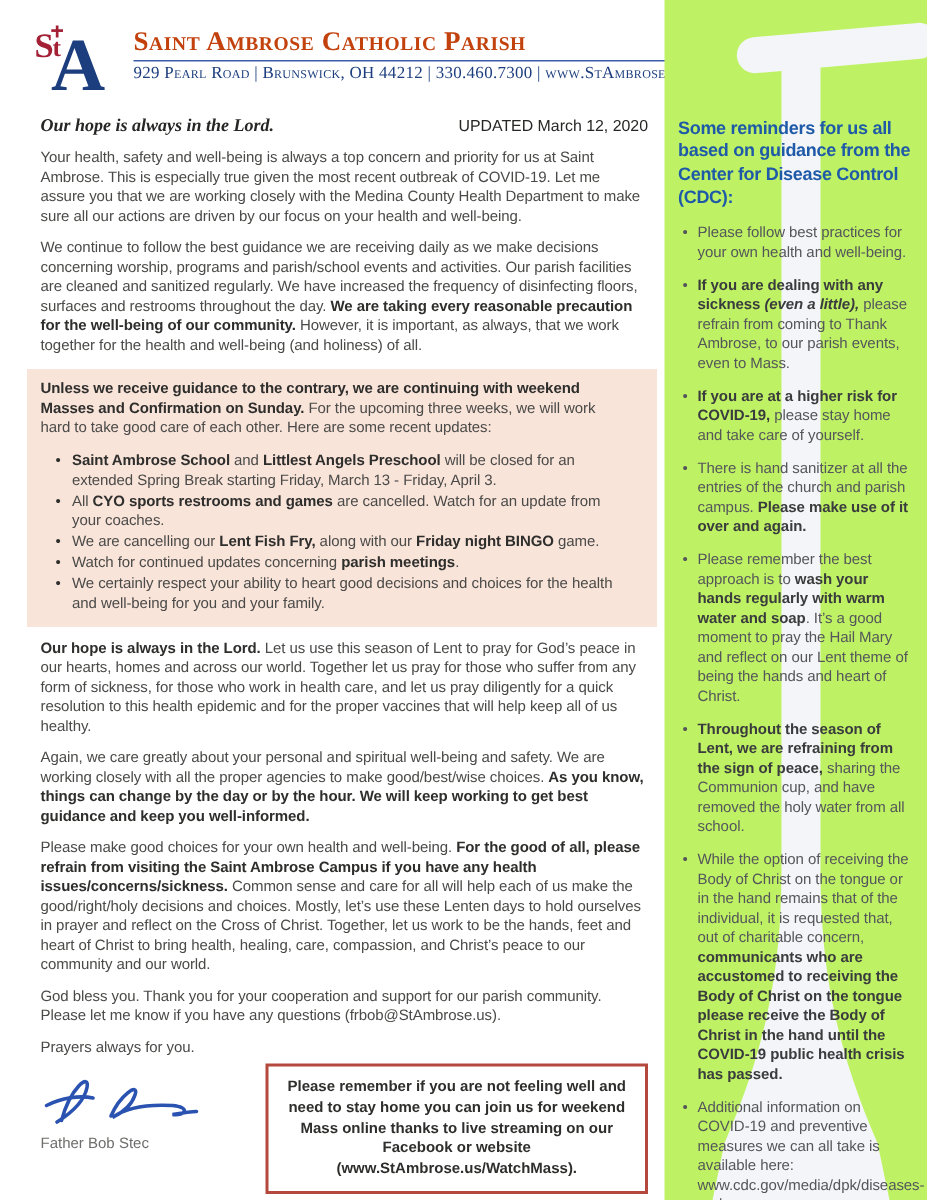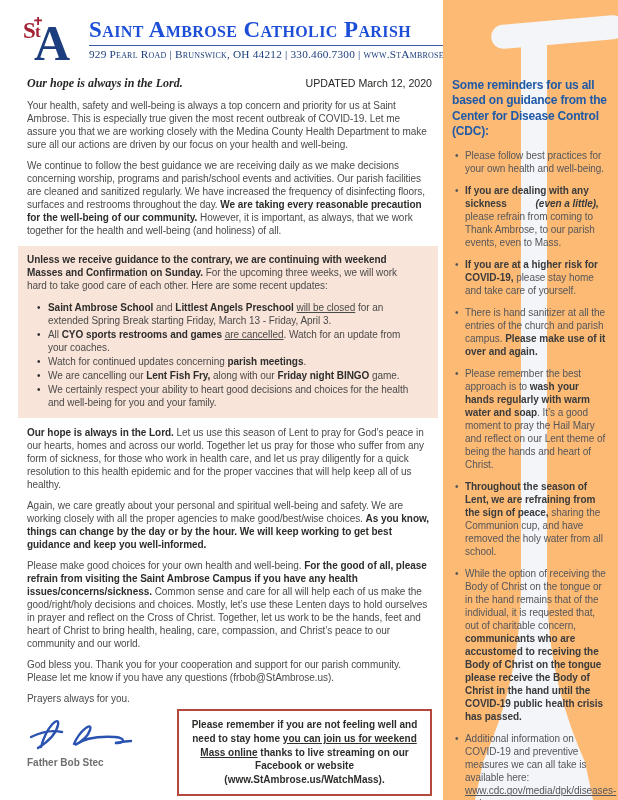--- a/index.html
+++ b/index.html
@@ -4,45 +4,45 @@
 <style>
   html,body{margin:0;padding:0;background:#ffffff;}
   .page{width:618px;height:800px;display:flex;background:#fff;overflow:hidden;
         font-family:"Liberation Sans",sans-serif;color:#4a4a48;}
   
   .main{width:443px;box-sizing:border-box;padding:14px 11px 0 27px;flex-shrink:0;}
   .header{display:flex;align-items:flex-start;margin-left:-4px;}
   .logo{width:60px;height:48px;flex-shrink:0;}
   .head-text{margin-left:6px;flex:1;padding-top:4px;}
   .title{font-family:"Liberation Serif",serif;font-variant:small-caps;font-weight:700;
-         color:#1d4ed8;font-size:23px;line-height:1;letter-spacing:.4px;white-space:nowrap;}
+         color:#c2410c;font-size:18px;line-height:1;letter-spacing:.4px;white-space:nowrap;}
   .rule{border:none;border-top:1.6px solid #3d5ca8;margin:4px 0 2px 0;}
   .address{font-family:"Liberation Serif",serif;font-variant:small-caps;color:#1c3e7e;
            font-size:11.3px;letter-spacing:.2px;white-space:nowrap;}
   .salutation-row{display:flex;justify-content:space-between;align-items:baseline;margin-top:14px;}
   .salutation{font-family:"Liberation Serif",serif;font-style:italic;font-weight:700;
               font-size:12px;color:#262624;}
   .updated{font-weight:400;font-size:10.6px;color:#262624;}
   .para{font-size:10px;line-height:1.3;margin:8px 0 0 0;letter-spacing:-.05px;}
   .b{font-weight:700;color:#2e2e2c;}
-  .i{font-style:italic;margin-left:26px;}
-  .u{text-decoration:underline;}
+  .i{font-style:italic;}
+  .u{}
   .notice-box{background:#f9e4da;margin:9px -6px 0 -9px;padding:7px 24px 8px 9px;}
   .notice-box .para{margin:0;}
   ul.bullets{margin:9px 0 0 0;padding:0 0 0 21px;list-style:none;}
   ul.bullets li{position:relative;font-size:10px;line-height:1.3;margin:0 0 1px 0;letter-spacing:-.05px;}
   ul.bullets li::before{content:"\2022";position:absolute;left:-11px;color:#2e2e2c;}
   .closing-row{display:flex;align-items:flex-start;margin-top:4px;}
   .sig-block{width:150px;flex-shrink:0;}
   .sig-svg{display:block;margin:2px 0 0 0;}
-  .signer{font-size:10px;color:#6e6e6c;font-weight:bold;}
+  .signer{font-size:10px;color:#6e6e6c;}
   .reminder-box{margin-left:auto;width:234px;border:2.5px solid #b5483c;background:#fff;
                 padding:7px 9px;text-align:center;font-size:10px;line-height:1.38;color:#3a3a38;}
   
-  .sidebar{width:175px;flex-shrink:0;background:#fdba74;position:relative;box-sizing:border-box;
+  .sidebar{width:175px;flex-shrink:0;background:#bef264;position:relative;box-sizing:border-box;
            padding:78px 10px 0 9px;overflow:hidden;}
   .cross-wrap{position:absolute;top:0;left:0;width:175px;height:800px;pointer-events:none;}
   .side-head{position:relative;font-size:12px;font-weight:700;color:#1f5aa8;line-height:1.28;
              margin:0 0 10px 0;letter-spacing:-.2px;}
   ul.side-bullets{position:relative;margin:0;padding:0 0 0 13px;list-style:none;}
   ul.side-bullets li{position:relative;font-size:10px;line-height:1.3;color:#55565a;
                      margin:0 0 9px 0;letter-spacing:-.05px;}
   ul.side-bullets li::before{content:"\2022";position:absolute;left:-10px;color:#55565a;}
   ul.side-bullets .b{color:#3a3b3d;}
 </style>
@@ -74,22 +74,22 @@
     </div>
 
     <p class="para"><span>Your health, safety and well-being is always a top concern and priority for us at Saint Ambrose.   This is especially true given the most recent outbreak of COVID-19.   Let me assure you that we are working closely with the Medina County Health Department to make sure all our actions are driven by our focus on your health and well-being.</span></p>
     <p class="para"><span>We continue to follow the best guidance we are receiving daily as we make decisions concerning worship, programs and parish/school events and activities.  Our parish facilities are cleaned and sanitized regularly.  We have increased the frequency of disinfecting floors, surfaces and restrooms throughout the day.  </span><span class="b">We are taking every reasonable precaution for the well-being of our community.</span><span>   However, it is important, as always, that we work together for the health and well-being (and holiness) of all.</span></p>
 
     <div class="notice-box">
       <p class="para"><span class="b">Unless we receive guidance to the contrary, we are continuing with weekend Masses and Confirmation on Sunday.</span><span>   For the upcoming three weeks, we will work hard to take good care of each other.  Here are some recent updates:</span></p>
       <ul class="bullets">
           <li><span class="b">Saint Ambrose School</span><span> and </span><span class="b">Littlest Angels Preschool</span><span> </span><span class="u">will be closed</span><span> for an extended Spring Break starting Friday, March 13 - Friday, April 3.</span></li>
           <li><span>All </span><span class="b">CYO sports restrooms and games</span><span> </span><span class="u">are cancelled</span><span>.  Watch for an update from your coaches.</span></li>
+          <li><span>We are cancelling our </span><span class="b">Lent Fish Fry,</span><span> along with our </span><span class="b">Friday night BINGO</span><span> game.</span></li>
           <li><span>Watch for continued updates concerning </span><span class="b">parish meetings</span><span>.</span></li>
-          <li><span>We are cancelling our </span><span class="b">Lent Fish Fry,</span><span> along with our </span><span class="b">Friday night BINGO</span><span> game.</span></li>
           <li><span>We certainly respect your ability to heart good decisions and choices for the health and well-being for you and your family.</span></li>
         </ul>
     </div>
 
     <p class="para"><span class="b">Our hope is always in the Lord.</span><span>  Let us use this season of Lent to pray for God’s peace in our hearts, homes and across our world.   Together let us pray for those who suffer from any form of sickness, for those who work in health care, and let us pray diligently for a quick resolution to this health epidemic and for the proper vaccines that will help keep all of us healthy.</span></p>
     <p class="para"><span>Again, we care greatly about your personal and spiritual well-being and safety.  We are working closely with all the proper agencies to make good/best/wise choices.   </span><span class="b">As you know, things can change by the day or by the hour.  We will keep working to get best guidance and keep you well-informed.</span></p>
     <p class="para"><span>Please make good choices for your own health and well-being.  </span><span class="b">For the good of all, please refrain from visiting the Saint Ambrose Campus if you have any health issues/concerns/sickness.</span><span>  Common sense and care for all will help each of us make the good/right/holy decisions and choices.  Mostly, let’s use these Lenten days to hold ourselves in prayer and reflect on the Cross of Christ.  Together, let us work to be the hands, feet and heart of Christ to bring health, healing, care, compassion, and Christ’s peace to our community and our world.</span></p>
     <p class="para"><span>God bless you.  Thank you for your cooperation and support for our parish community.  Please let me know if you have any questions (frbob@StAmbrose.us).</span></p>
     <p class="para">Prayers always for you.</p>
 

